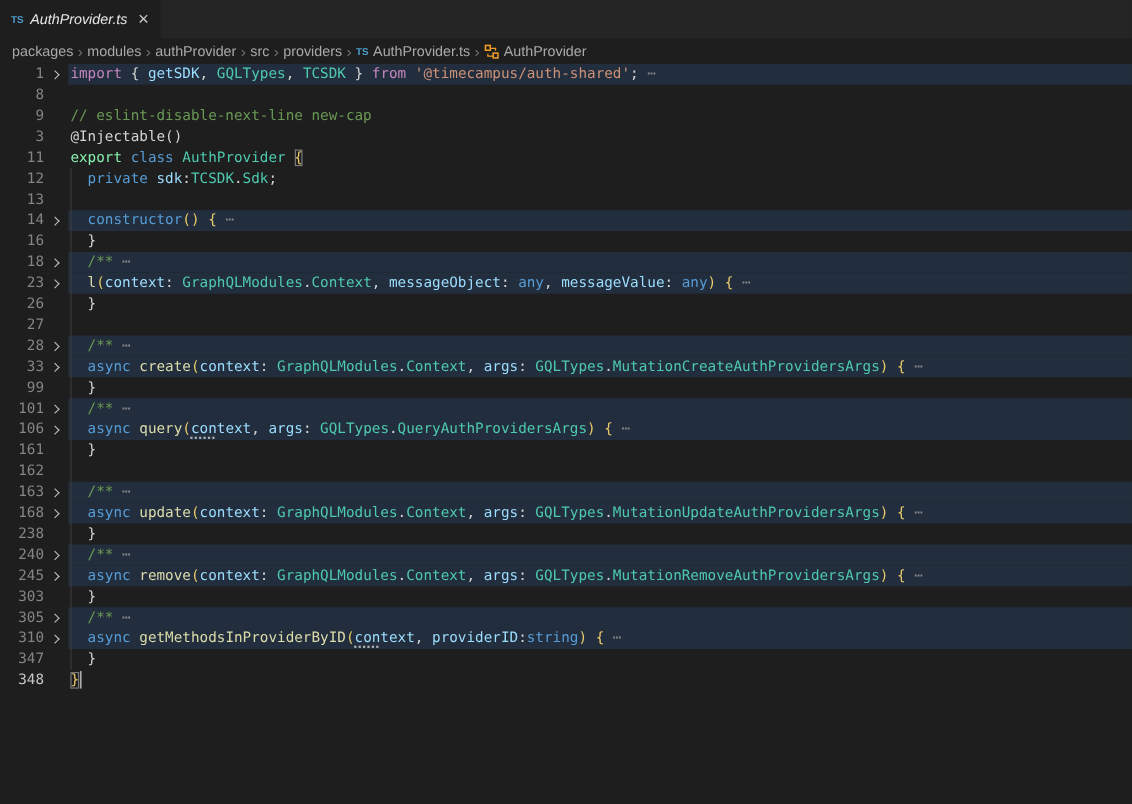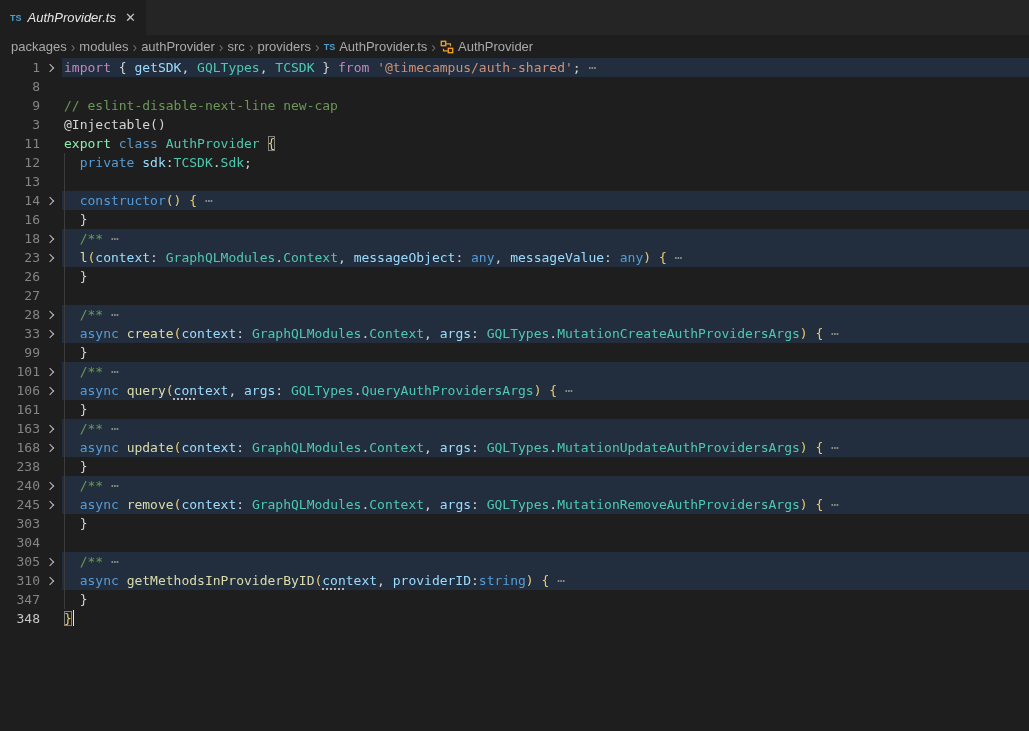--- a/index.html
+++ b/index.html
@@ -229,20 +229,28 @@
         <div class="guide"></div>
       </div>
       <div class="row">
         <div class="gutter">
           <span class="lnum">161</span>
           <span class="chev"></span>
         </div>
         <div class="code"><span class="seg" style="color: rgb(212, 212, 212);">  }</span></div>
         <div class="guide"></div>
       </div>
+      <div class="row">
+        <div class="gutter">
+          <span class="lnum">162</span>
+          <span class="chev"></span>
+        </div>
+        <div class="code"></div>
+        <div class="guide"></div>
+      </div>
       <div class="row hl">
         <div class="gutter">
           <span class="lnum">163</span>
           <span class="chev on"></span>
         </div>
         <div class="code"><span class="seg" style="color: rgb(106, 153, 85);">  /**</span><span class="seg" style="color: rgb(212, 212, 212);"> </span><span class="seg" style="color: rgb(138, 138, 138);">⋯</span></div>
         <div class="guide"></div>
       </div>
       <div class="row hl">
         <div class="gutter">
@@ -277,28 +285,20 @@
         <div class="guide"></div>
       </div>
       <div class="row">
         <div class="gutter">
           <span class="lnum">303</span>
           <span class="chev"></span>
         </div>
         <div class="code"><span class="seg" style="color: rgb(212, 212, 212);">  }</span></div>
         <div class="guide"></div>
       </div>
-      <div class="row">
-        <div class="gutter">
-          <span class="lnum">304</span>
-          <span class="chev"></span>
-        </div>
-        <div class="code"></div>
-        <div class="guide"></div>
-      </div>
       <div class="row hl">
         <div class="gutter">
           <span class="lnum">305</span>
           <span class="chev on"></span>
         </div>
         <div class="code"><span class="seg" style="color: rgb(106, 153, 85);">  /**</span><span class="seg" style="color: rgb(212, 212, 212);"> </span><span class="seg" style="color: rgb(138, 138, 138);">⋯</span></div>
         <div class="guide"></div>
       </div>
       <div class="row hl">
         <div class="gutter">

